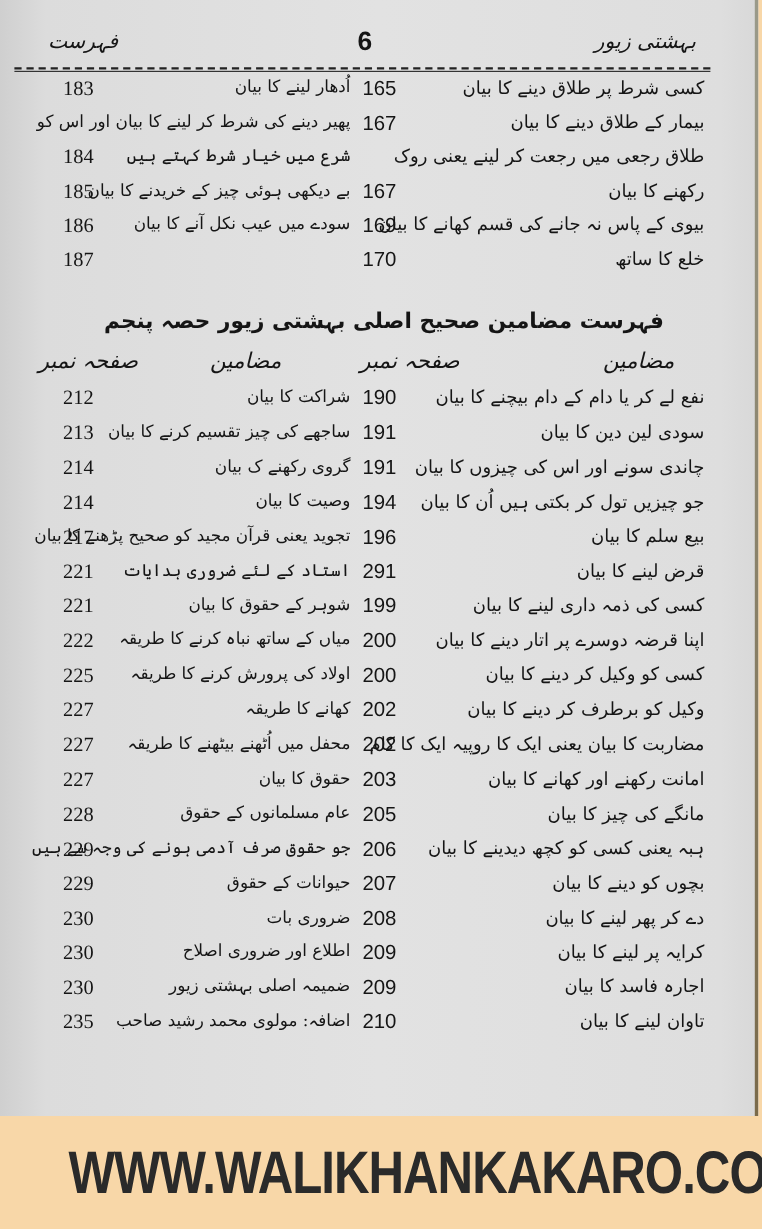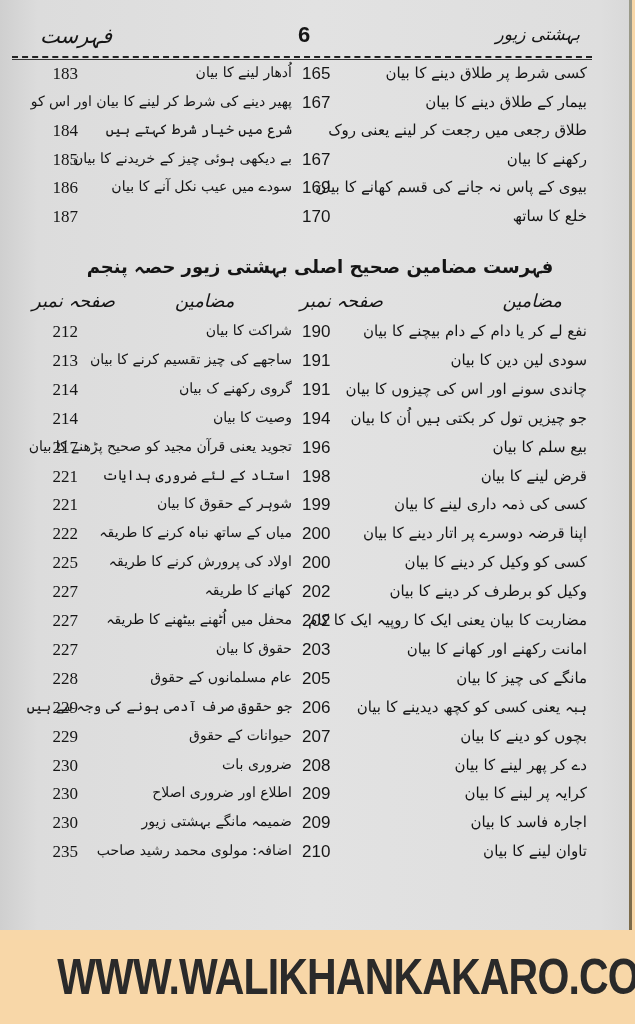--- a/index.html
+++ b/index.html
@@ -22,21 +22,21 @@
     }
     .header {
       position: absolute; top: 22px; left: 30px; width: 570px; height: 30px;
     }
     .header .right-title {
       position: absolute; right: 20px; top: 2px;
       font-family: "DejaVu Serif", serif; font-size: 17px; font-style: italic;
     }
     .header .left-title {
       position: absolute; left: 10px; top: 2px;
-      font-family: "DejaVu Serif", serif; font-size: 21px; font-style: italic;
+      font-family: "DejaVu Serif", serif; font-size: 17px; font-style: italic;
     }
     .header .page-num {
       position: absolute; left: 268px; top: 0px;
       font-family: "Liberation Sans", sans-serif; font-weight: bold; font-size: 22px;
     }
     .header-rule {
       position: absolute; top: 56px; left: 12px; width: 580px; height: 4px;
       border-top: 2px dashed #222; border-bottom: 1px solid #333;
     }
     .row {
@@ -164,21 +164,21 @@
         <span class="c-num2">214</span>
       </div>
       <div class="row" style="top: 437.6px;">
         <span class="c-right">بیع سلم کا بیان</span>
         <span class="c-num1">196</span>
         <span class="c-mid">تجوید یعنی قرآن مجید کو صحیح پڑھنے کا بیان</span>
         <span class="c-num2">217</span>
       </div>
       <div class="row" style="top: 466.5px;">
         <span class="c-right">قرض لینے کا بیان</span>
-        <span class="c-num1">198</span>
+        <span class="c-num1">291</span>
         <span class="c-mid">استاد کے لئے ضروری ہدایات</span>
         <span class="c-num2">221</span>
       </div>
       <div class="row" style="top: 495.4px;">
         <span class="c-right">کسی کی ذمہ داری لینے کا بیان</span>
         <span class="c-num1">199</span>
         <span class="c-mid">شوہر کے حقوق کا بیان</span>
         <span class="c-num2">221</span>
       </div>
       <div class="row" style="top: 524.3px;">
@@ -237,21 +237,21 @@
       </div>
       <div class="row" style="top: 784.4px;">
         <span class="c-right">کرایہ پر لینے کا بیان</span>
         <span class="c-num1">209</span>
         <span class="c-mid">اطلاع اور ضروری اصلاح</span>
         <span class="c-num2">230</span>
       </div>
       <div class="row" style="top: 813.3px;">
         <span class="c-right">اجارہ فاسد کا بیان</span>
         <span class="c-num1">209</span>
-        <span class="c-mid">ضمیمہ مانگے بہشتی زیور</span>
+        <span class="c-mid">ضمیمہ اصلی بہشتی زیور</span>
         <span class="c-num2">230</span>
       </div>
       <div class="row" style="top: 842.2px;">
         <span class="c-right">تاوان لینے کا بیان</span>
         <span class="c-num1">210</span>
         <span class="c-mid">اضافہ: مولوی محمد رشید صاحب</span>
         <span class="c-num2">235</span>
       </div>
     </div>
 </div>

